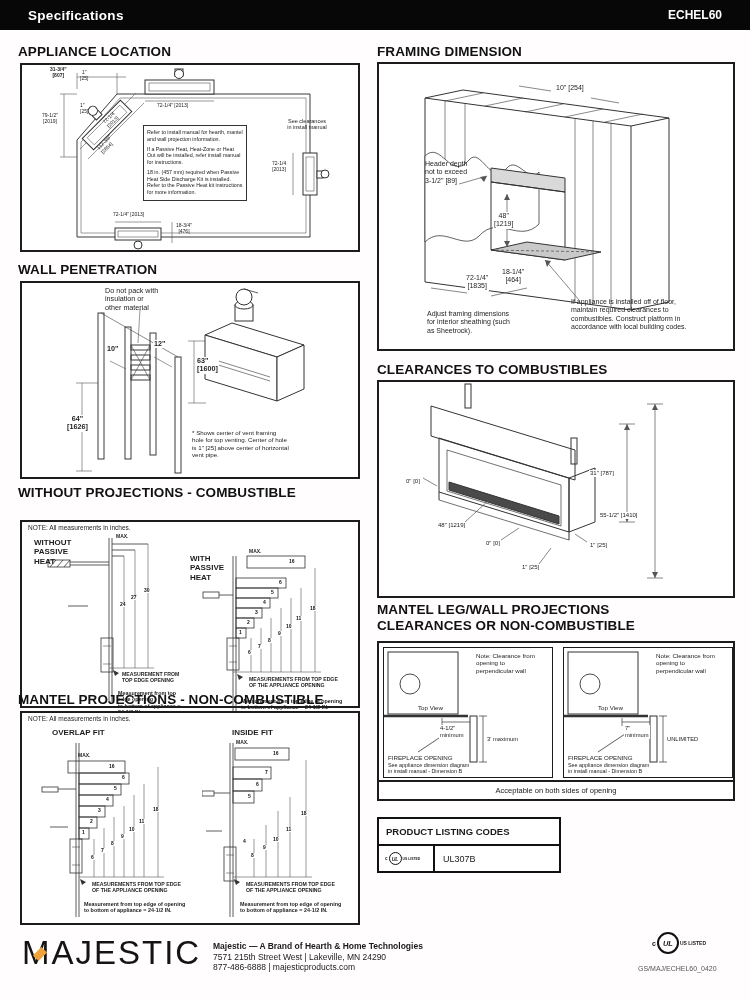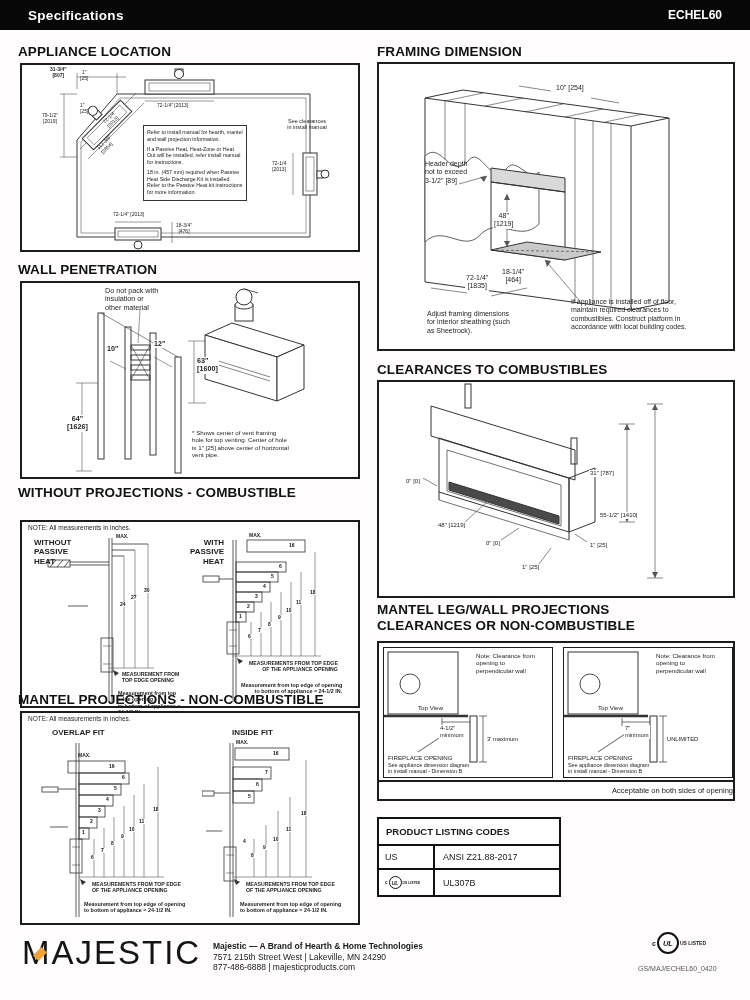--- a/index.html
+++ b/index.html
@@ -16,21 +16,21 @@
   .cc{text-align:center;}
   .n5{font-size:5px;}.n52{font-size:5.2px;}.n54{font-size:5.4px;}.n55{font-size:5.5px;}
   .n58{font-size:5.8px;}.n6{font-size:6px;}.n62{font-size:6.2px;}.n65{font-size:6.5px;}
   .n7{font-size:7px;}.n72{font-size:7.2px;}.n8{font-size:8px;}
   .wbg{background:#fff;padding:0 1px;}
   .num{position:absolute;font-size:5px;font-weight:bold;line-height:1;background:#fff;padding:0 1px;color:#111;}
   .rot{transform:rotate(-45deg);transform-origin:0 0;}
   .notebox{position:absolute;border:1px solid #333;background:#fff;padding:3px;font-size:5.3px;line-height:1.28;box-sizing:border-box;overflow:hidden;}
   .notebox p{margin:0 0 3px 0;}
   .panel{position:absolute;border:1.5px solid #1c1c1c;box-sizing:border-box;background:#fff;}
-  .mlfooter{position:absolute;left:0;right:0;top:137px;height:19px;border-top:2px solid #1c1c1c;text-align:right;font-size:7.5px;line-height:18px;}
+  .mlfooter{position:absolute;left:0;right:0;top:137px;height:19px;border-top:2px solid #1c1c1c;text-align:center;font-size:7.5px;line-height:18px;}
   .pltable{position:absolute;left:377px;top:817px;width:184px;border:2px solid #111;background:#fff;box-sizing:border-box;}
   .plhead{padding:7px 7px;font-size:9.5px;font-weight:bold;border-bottom:2px solid #111;}
   .plrow{display:flex;border-bottom:2px solid #111;align-items:stretch;}
   .plrow:last-child{border-bottom:none;}
   .plregion{width:56px;padding:6px 6px;border-right:2px solid #111;font-size:9px;box-sizing:border-box;display:flex;align-items:center;}
   .plcode{padding:6px 8px;font-size:9px;display:flex;align-items:center;}
   .ulmark{display:inline-flex;align-items:center;gap:1px;}
   .ulmark .pre{font-size:4.5px;font-weight:bold;}
   .ulmark .circ{width:11px;height:11px;border:1.2px solid #111;border-radius:50%;font-size:5px;font-weight:bold;display:flex;align-items:center;justify-content:center;font-style:italic;}
   .ulmark .suf{font-size:3.4px;font-weight:bold;}
@@ -223,21 +223,21 @@
       <span class="lb n5 bb" style="left:86px;top:4px;">MAX.</span>
       <span class="num" style="left:89px;top:72px;">24</span>
       <span class="num" style="left:100px;top:65px;">27</span>
       <span class="num" style="left:113px;top:58px;">30</span>
       <span class="lb n52 bb" style="left:92px;top:141px;">MEASUREMENT FROM
 TOP EDGE OPENING</span>
       <span class="lb n54 bb" style="left:88px;top:160px;">Measurement from top edge opening
 to bottom of appliance = 24-1/2 IN.</span>
     </div>
 
-    <div class="dg" style="left:163px;top:8px;width:172px;height:176px;text-align:right;">
+    <div class="dg" style="left:163px;top:24px;width:172px;height:176px;">
       <svg class="art" width="172" height="176" viewBox="0 0 172 176">
         <g stroke="#333" fill="none" stroke-width="0.8">
           <line x1="48" y1="10" x2="48" y2="172"></line>
             <line x1="51" y1="10" x2="51" y2="172"></line>
           <rect x="62" y="10" width="58" height="12"></rect>
           <rect x="51" y="32" width="50" height="10"></rect>
             <rect x="51" y="42" width="42" height="10"></rect>
           <rect x="51" y="52" width="34" height="10"></rect>
             <rect x="51" y="62" width="26" height="10"></rect>
           <rect x="51" y="72" width="18" height="10"></rect>
@@ -553,24 +553,20 @@
       <span class="lb n54" style="left:4px;top:114px;">See appliance dimension diagram
 in install manual - Dimension B</span>
     </div>
 
     <div class="mlfooter">Acceptable on both sides of opening</div>
   </div>
 
   <div class="pltable">
     <div class="plhead">PRODUCT LISTING CODES</div>
     <div class="plrow">
-      <div class="plregion">US</div>
-      <div class="plcode">ANSI Z21.88-2017</div>
-    </div>
-    <div class="plrow">
       <div class="plregion">
         <span class="ulmark">
           <span class="pre">c</span>
           <span class="circ">UL</span>
           <span class="suf">US LISTED</span>
         </span>
       </div>
       <div class="plcode">UL307B</div>
     </div>
   </div>

